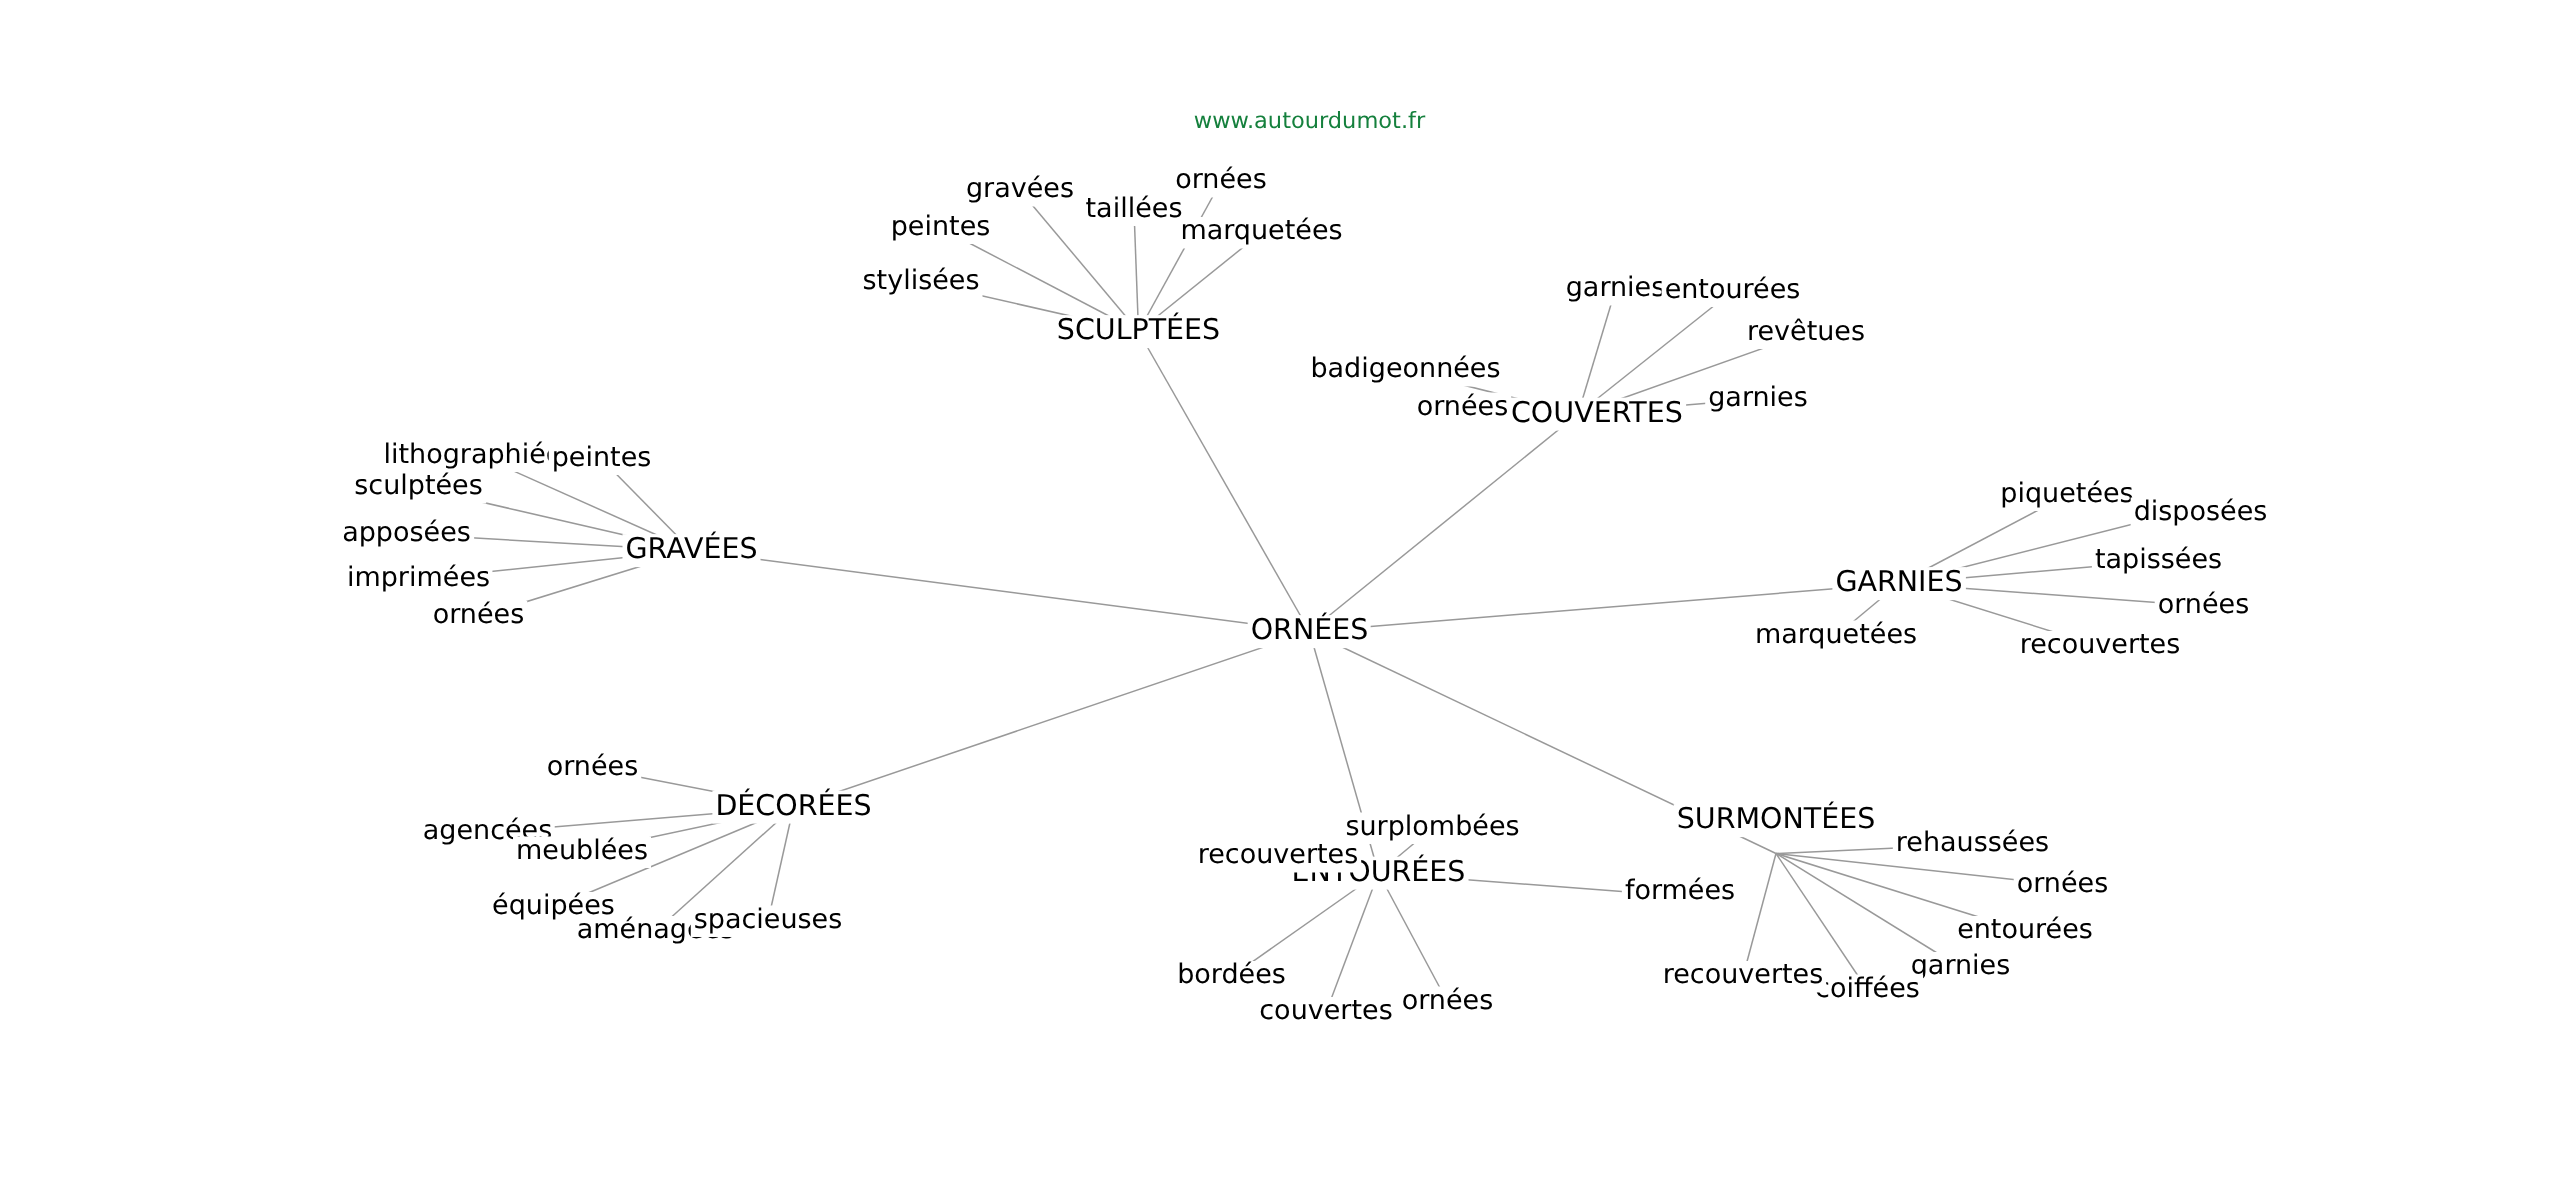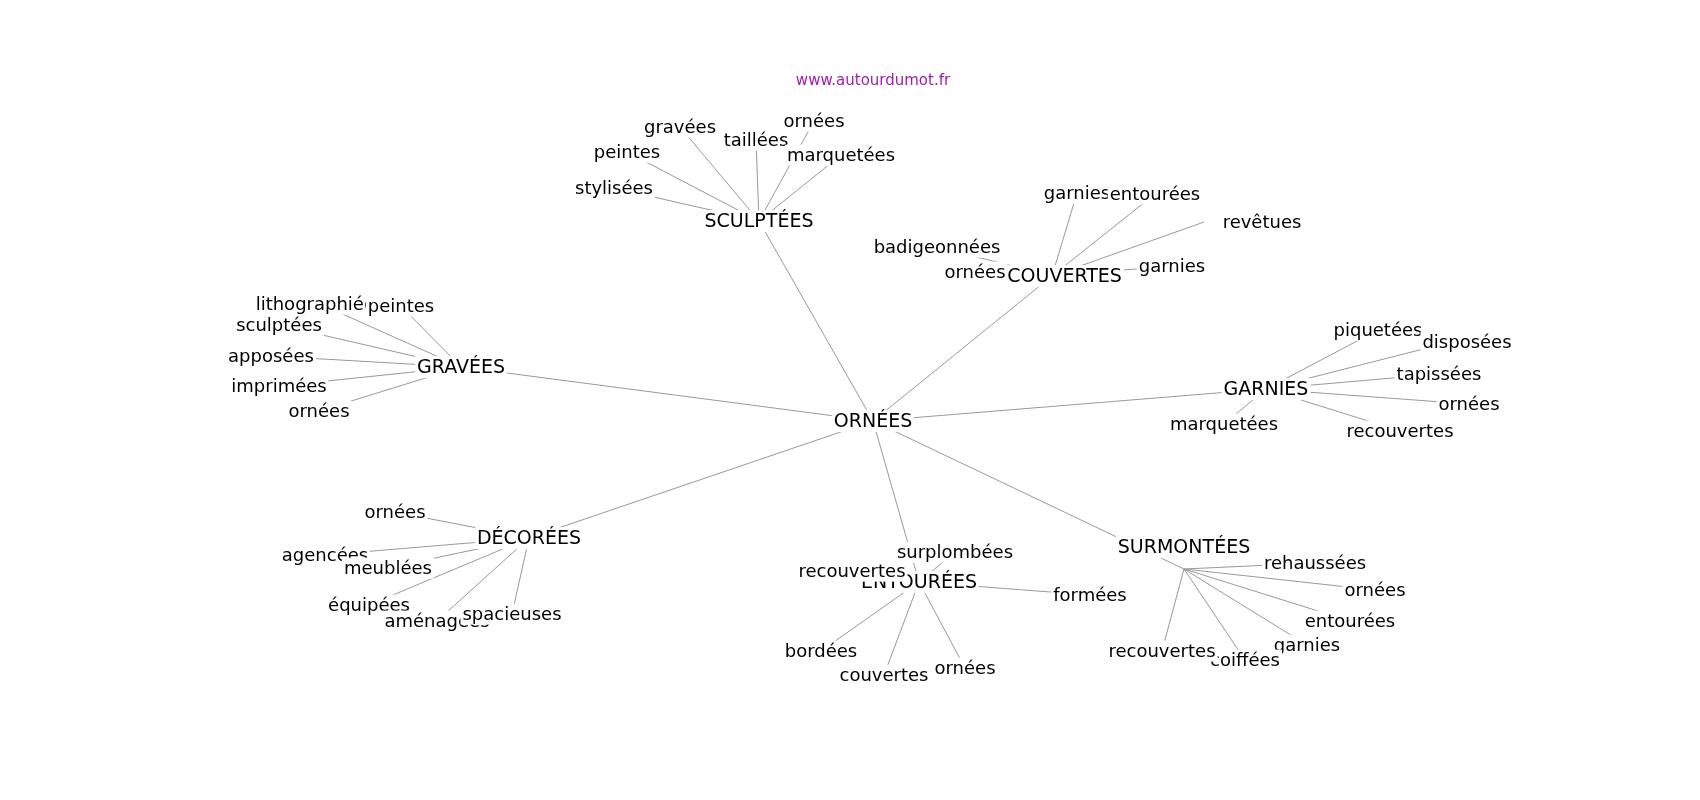--- a/index.html
+++ b/index.html
@@ -26,21 +26,21 @@
     line-height: 1.15;
     cursor: pointer;
   }
   .center { font-size: 19px; }
   .hub    { font-size: 19px; }
   .leaf   { font-size: 18px; }
   #site-title {
     position: absolute;
     transform: translate(-50%, -50%);
     font-size: 15px;
-    color: #a21caf;
+    color: #15803d;
     white-space: nowrap;
   }
 </style>
 </head>
 <body>
 
 <div id="stage">
   <svg id="edges" xmlns="http://www.w3.org/2000/svg">
       <line x1="873" y1="421" x2="759" y2="221" stroke="#999999" stroke-width="1"></line>
       <line x1="759" y1="221" x2="680" y2="127" stroke="#999999" stroke-width="1"></line>
@@ -96,42 +96,42 @@
 <div class="node hub" style="left: 759px; top: 221px;">SCULPTÉES</div>
     <div class="node leaf" style="left: 680px; top: 127px;">gravées</div>
     <div class="node leaf" style="left: 756px; top: 140px;">taillées</div>
     <div class="node leaf" style="left: 814px; top: 121px;">ornées</div>
     <div class="node leaf" style="left: 841px; top: 155px;">marquetées</div>
     <div class="node leaf" style="left: 627px; top: 152px;">peintes</div>
     <div class="node leaf" style="left: 614px; top: 188px;">stylisées</div>
     <div class="node hub" style="left: 1052px; top: 276px;">RECOUVERTES</div>
     <div class="node leaf" style="left: 1077px; top: 193px;">garnies</div>
     <div class="node leaf" style="left: 1155px; top: 194px;">entourées</div>
-    <div class="node leaf" style="left: 1262px; top: 222px;">revêtues</div>
+    <div class="node leaf" style="left: 1204px; top: 222px;">revêtues</div>
     <div class="node leaf" style="left: 1172px; top: 266px;">garnies</div>
     <div class="node leaf" style="left: 937px; top: 247px; text-align: right;">badigeonnées</div>
     <div class="node leaf" style="left: 975px; top: 272px;">ornées</div>
     <div class="node hub" style="left: 1266px; top: 389px;">GARNIES</div>
     <div class="node leaf" style="left: 1378px; top: 330px;">piquetées</div>
     <div class="node leaf" style="left: 1451px; top: 342px; margin-left: 16px;">disposées</div>
     <div class="node leaf" style="left: 1439px; top: 374px;">tapissées</div>
     <div class="node leaf" style="left: 1469px; top: 404px;">ornées</div>
     <div class="node leaf" style="left: 1400px; top: 431px;">recouvertes</div>
     <div class="node leaf" style="left: 1224px; top: 424px;">marquetées</div>
     <div class="node hub" style="left: 1184px; top: 547px;">SURMONTÉES</div>
     <div class="node leaf" style="left: 1315px; top: 563px;">rehaussées</div>
     <div class="node leaf" style="left: 1375px; top: 590px;">ornées</div>
     <div class="node leaf" style="left: 1350px; top: 621px;">entourées</div>
     <div class="node leaf" style="left: 1307px; top: 645px;">garnies</div>
     <div class="node leaf" style="left: 1245px; top: 660px;">coiffées</div>
     <div class="node leaf" style="left: 1162px; top: 651px;">recouvertes</div>
     <div class="node hub" style="left: 919px; top: 582px;">ENTOURÉES</div>
     <div class="node leaf" style="left: 955px; top: 552px;">surplombées</div>
     <div class="node leaf" style="left: 852px; top: 571px;">recouvertes</div>
-    <div class="node leaf" style="left: 1090px; top: 595px;">formées</div>
+    <div class="node leaf" style="left: 1120px; top: 595px;">formées</div>
     <div class="node leaf" style="left: 821px; top: 651px;">bordées</div>
     <div class="node leaf" style="left: 884px; top: 675px;">couvertes</div>
     <div class="node leaf" style="left: 965px; top: 668px;">ornées</div>
     <div class="node hub" style="left: 529px; top: 538px;">DÉCORÉES</div>
     <div class="node leaf" style="left: 395px; top: 512px;">ornées</div>
     <div class="node leaf" style="left: 325px; top: 555px;">agencées</div>
     <div class="node leaf" style="left: 388px; top: 568px;">meublées</div>
     <div class="node leaf" style="left: 369px; top: 605px;">équipées</div>
     <div class="node leaf" style="left: 437px; top: 621px;">aménagées</div>
     <div class="node leaf" style="left: 512px; top: 614px;">spacieuses</div>

